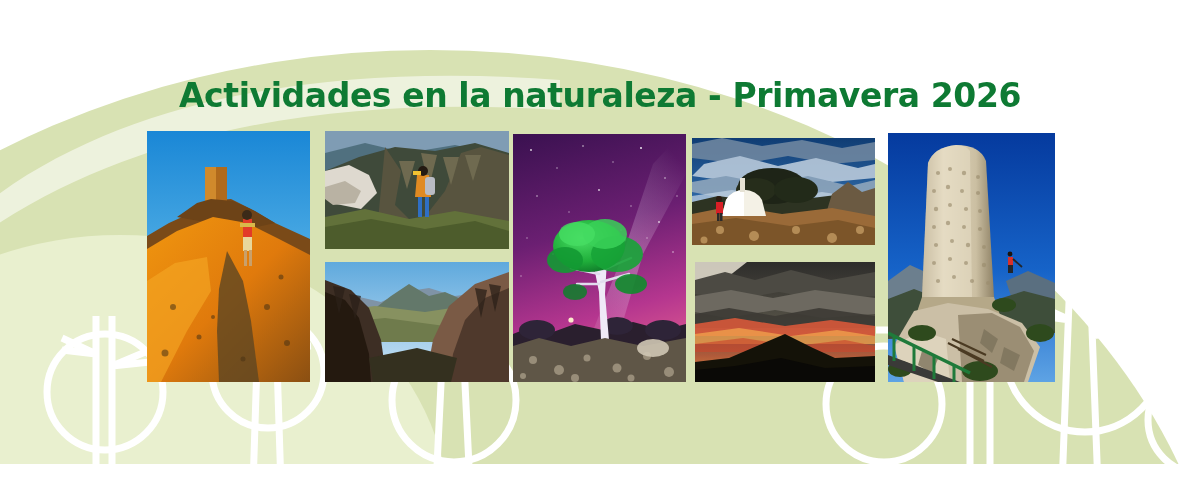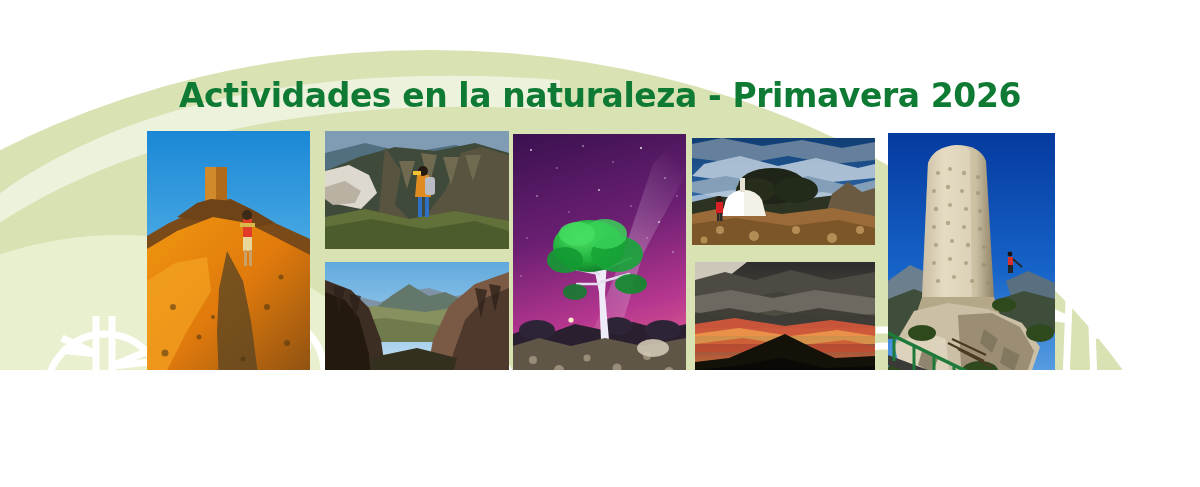--- a/index.html
+++ b/index.html
@@ -1,18 +1,18 @@
 <!DOCTYPE html>
 <html><head>
 <meta charset="utf-8">
 <style>
   html,body{margin:0;padding:0;background:#ffffff;}
   body{font-family:"Liberation Sans",sans-serif;}
   #banner{
-    position:relative;width:1200px;height:370px;overflow:hidden;
+    position:relative;width:1200px;height:464px;overflow:hidden;
     background:#ffffff;
   }
   #bg-layer{position:absolute;inset:0;width:1200px;height:487px;}
   #photo-layer{position:absolute;inset:0;width:1200px;height:487px;}
   .photo{
     position:absolute;overflow:hidden;background:#cfd8c2;
   }
   .photo svg{display:block;width:100%;height:100%;}
   #banner-title{
     position:absolute;left:0;top:78px;width:1200px;text-align:center;

